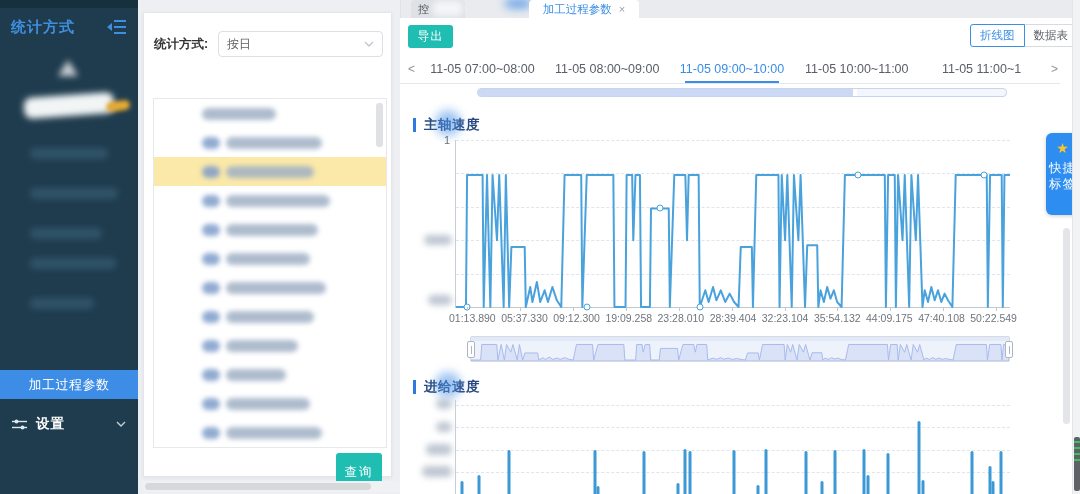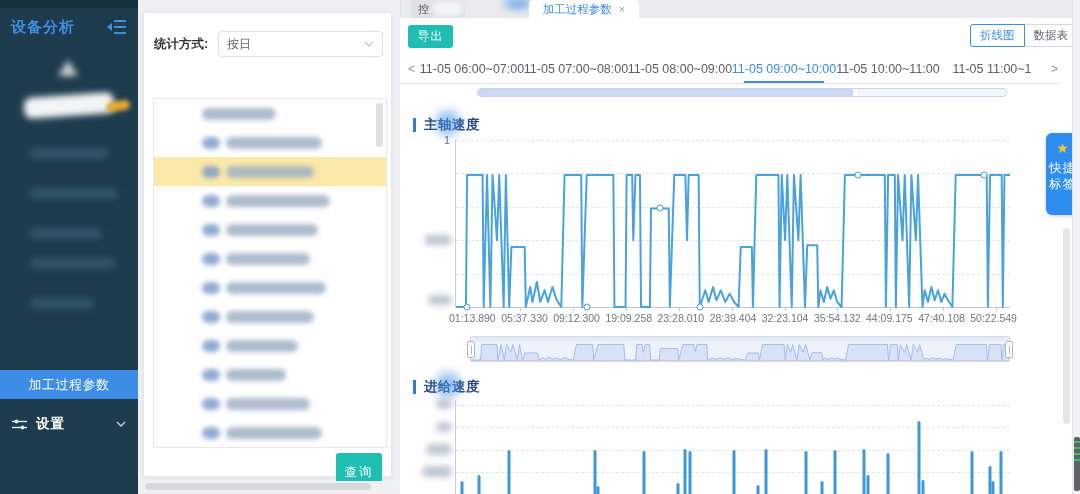--- a/index.html
+++ b/index.html
@@ -97,21 +97,21 @@
   .outer-thumb i{display:block;width:100%;height:2px;background:#3fbf5f;margin-top:4px}
 </style>
 </head>
 <body>
 
 <div id="app">
 
   <aside class="sidebar">
     <div class="sb-topstrip"></div>
     <div class="sb-head">
-      <span class="sb-title">设备分析</span>
+      <span class="sb-title">统计方式</span>
       <svg width="20" height="16" viewBox="0 0 20 16">
         <g stroke="#3f8fe0" stroke-width="2">
           <line x1="7" y1="2" x2="19" y2="2"></line>
             <line x1="7" y1="8" x2="19" y2="8"></line>
             <line x1="7" y1="14" x2="19" y2="14"></line>
         </g>
         <path d="M5 4 L0 8 L5 12 Z" fill="#3f8fe0"></path>
       </svg>
     </div>
     <div class="sb-tri"></div>
@@ -217,21 +217,20 @@
   <main class="main">
     <button class="export-btn">导出</button>
     <div class="view-toggle">
       <div class="vt-btn on">折线图</div>
       <div class="vt-btn off">数据表</div>
     </div>
 
     <div class="time-tabs">
       <div class="tt-arrow" style="left:8px">&lt;</div>
       <div class="tt-items">
-          <div class="tt-item">11-05 06:00~07:00</div>
           <div class="tt-item">11-05 07:00~08:00</div>
           <div class="tt-item">11-05 08:00~09:00</div>
           <div class="tt-item active">11-05 09:00~10:00</div>
           <div class="tt-item">11-05 10:00~11:00</div>
           <div class="tt-item">11-05 11:00~1</div>
         </div>
       <div class="tt-arrow" style="right:2px">&gt;</div>
     </div>
     <div class="top-bluebar">
         <div class="fill"></div>

